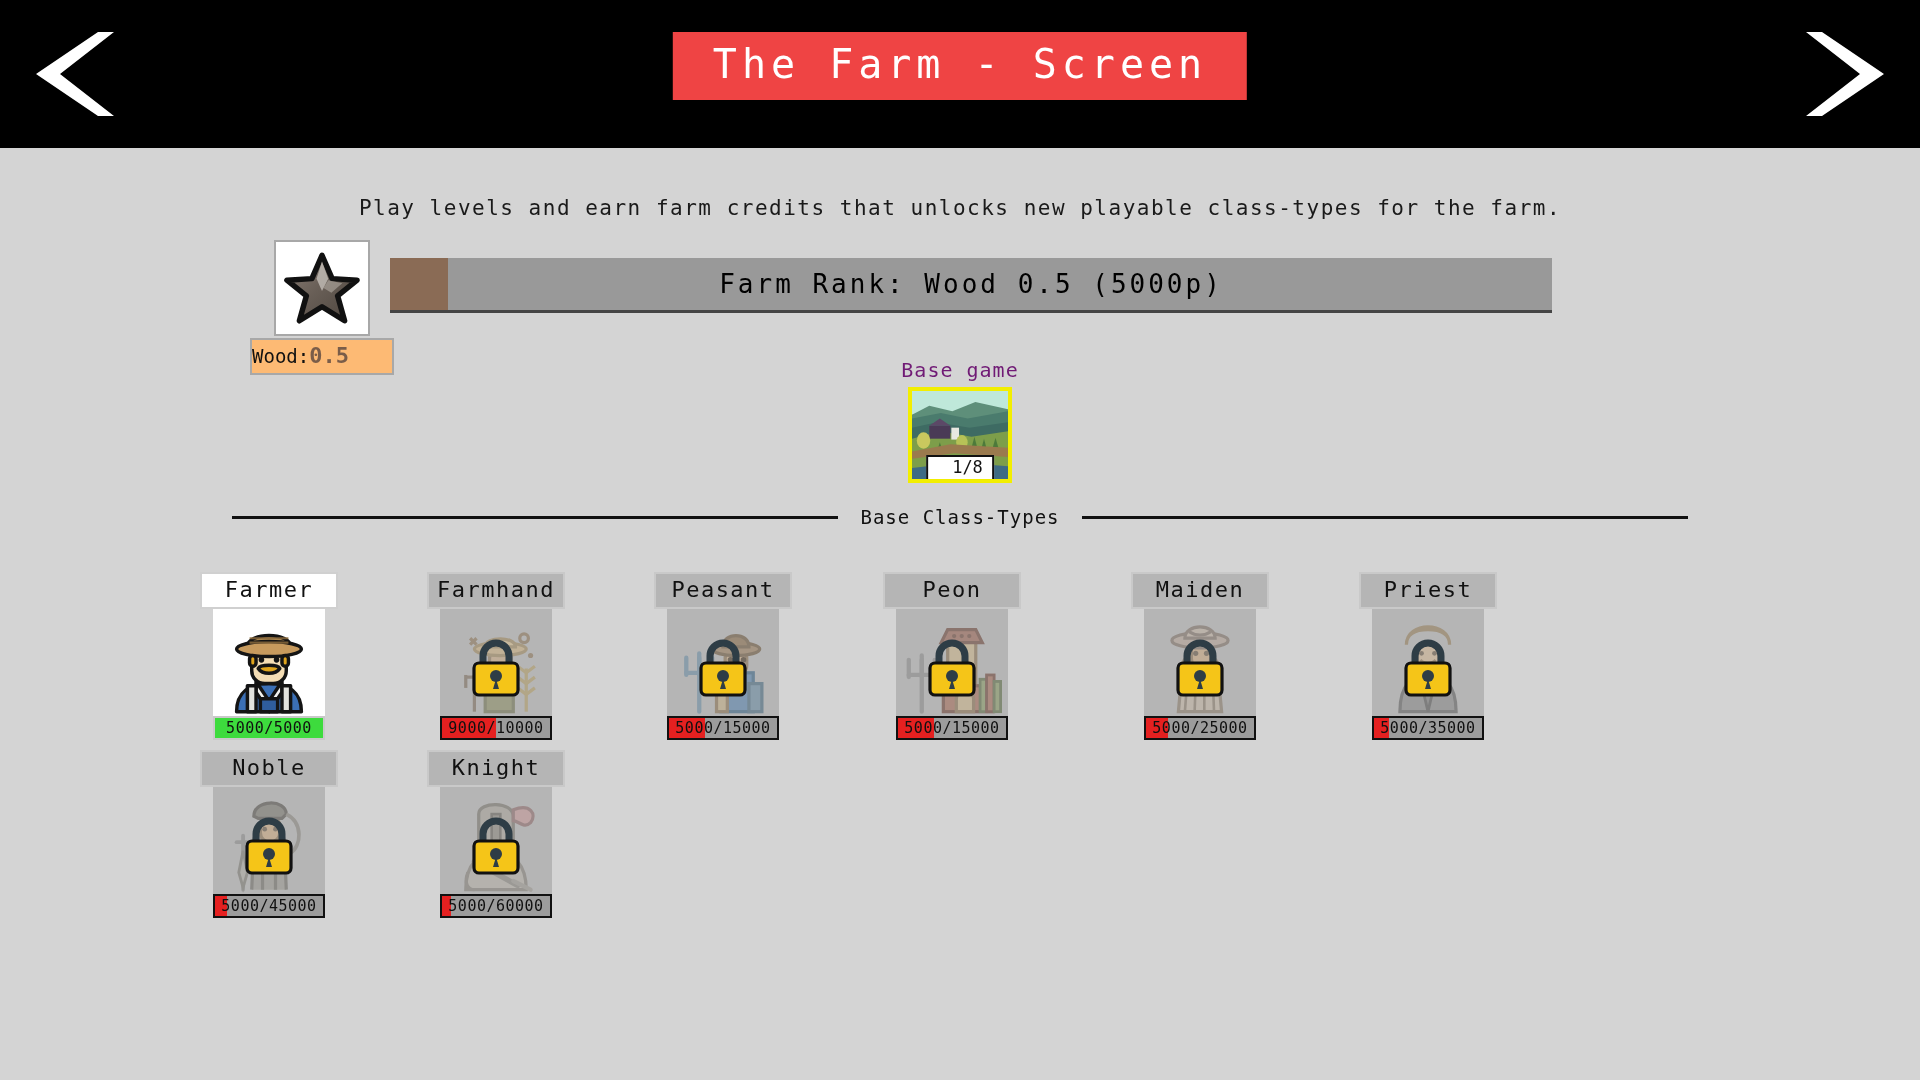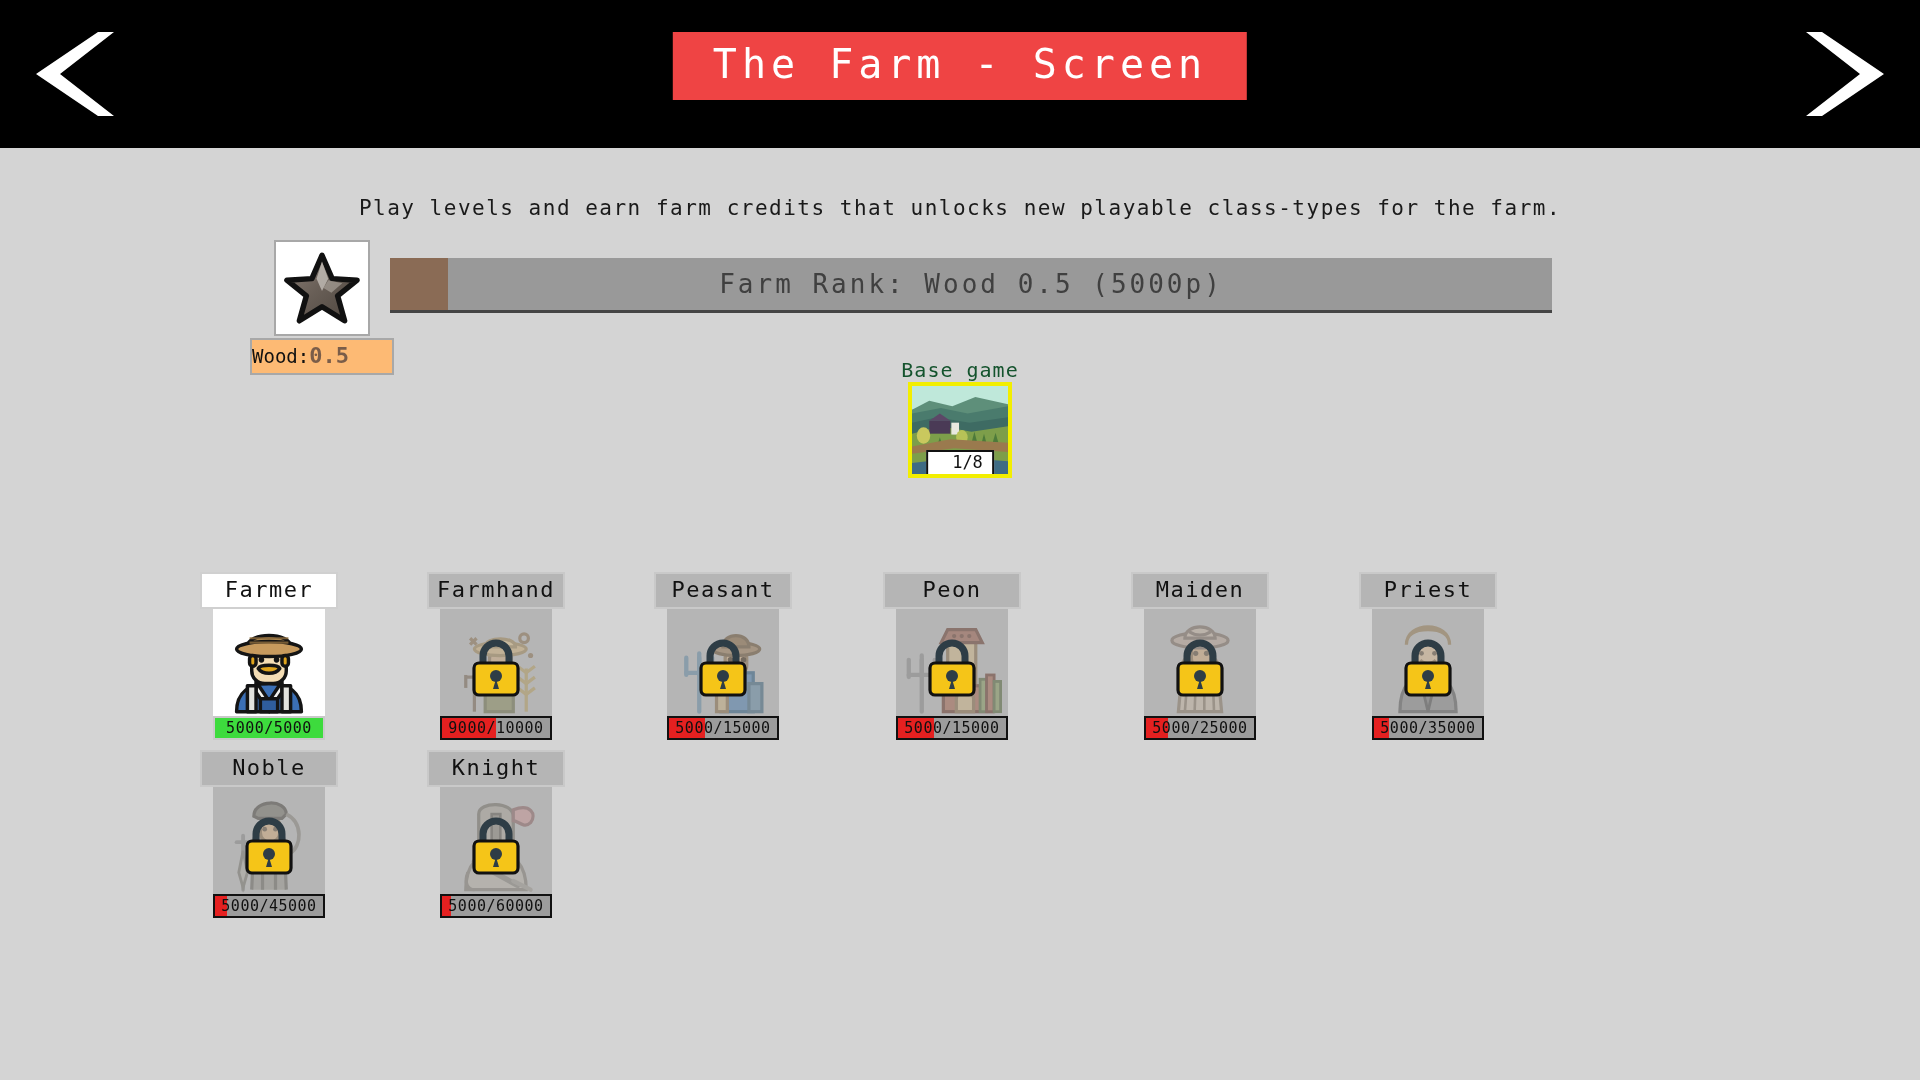--- a/index.html
+++ b/index.html
@@ -93,32 +93,33 @@
     overflow: hidden;
   }
   #rank-bar-fill {
     position: absolute; left: 0; top: 0; bottom: 0;
     width: 5%;
     background: #8a6b55;
   }
   #rank-bar-text {
     position: absolute; left: 0; right: 0; top: 0; bottom: 0;
     display: flex; align-items: center; justify-content: center;
-    font-size: 26px; color: #404040;
+    font-size: 26px; color: #000000;
     letter-spacing: 3px;
   }
 
   
   #pack-block {
     position: absolute; left: 50%; top: 210px;
     transform: translateX(-50%);
     width: 180px; text-align: center;
   }
   #pack-title {
-    font-size: 20px; color: #14532d; letter-spacing: 1px;
+    font-size: 20px; color: #701a75; letter-spacing: 1px;
+    margin-bottom: 5px;
   }
   #pack-thumb {
     position: relative;
     width: 104px; height: 96px;
     margin: 0 auto;
     border: 4px solid #f2ee00;
     background: #3f6d3b;
     overflow: hidden;
   }
   #pack-thumb svg { display: block; width: 100%; height: 100%; }
@@ -295,20 +296,25 @@
           <polygon points="26,66 29,56 32,66" fill="#4d7a3a"></polygon>
           <path d="M0,66 L40,58 L100,62 L100,74 L0,78 Z" fill="#9a7a4e"></path>
           <path d="M0,74 L44,68 L100,72 L100,84 L0,88 Z" fill="#7d9e4a"></path>
           <path d="M0,84 L50,78 L100,82 L100,96 L0,96 Z" fill="#3e6b84"></path>
         </svg>
       </span>
       <div id="pack-count">1/8</div>
     </div>
   </div>
 
+  <div id="divider">
+    <div class="divider-line"></div>
+    <div id="divider-label">Base Class-Types</div>
+    <div class="divider-line"></div>
+  </div>
 
   <div id="class-grid">
     <div class="class-row">
         <div class="class-card unlocked" style="left: 0px; top: 0px;">
           <div class="card-name">Farmer</div>
           <div class="card-portrait"><span><svg viewBox="0 0 100 100" xmlns="http://www.w3.org/2000/svg">
     <g stroke="#141414" stroke-width="3.2" stroke-linejoin="round">
       <path d="M20,96 C20,78 32,70 50,70 C68,70 80,78 80,96 Z" fill="#3b6fb5"></path>
       <path d="M38,68 L50,86 L62,68 L62,78 L50,96 L38,78 Z" fill="#f2f2ef"></path>
       <rect x="30" y="72" width="8" height="24" fill="#e3e3de"></rect>

